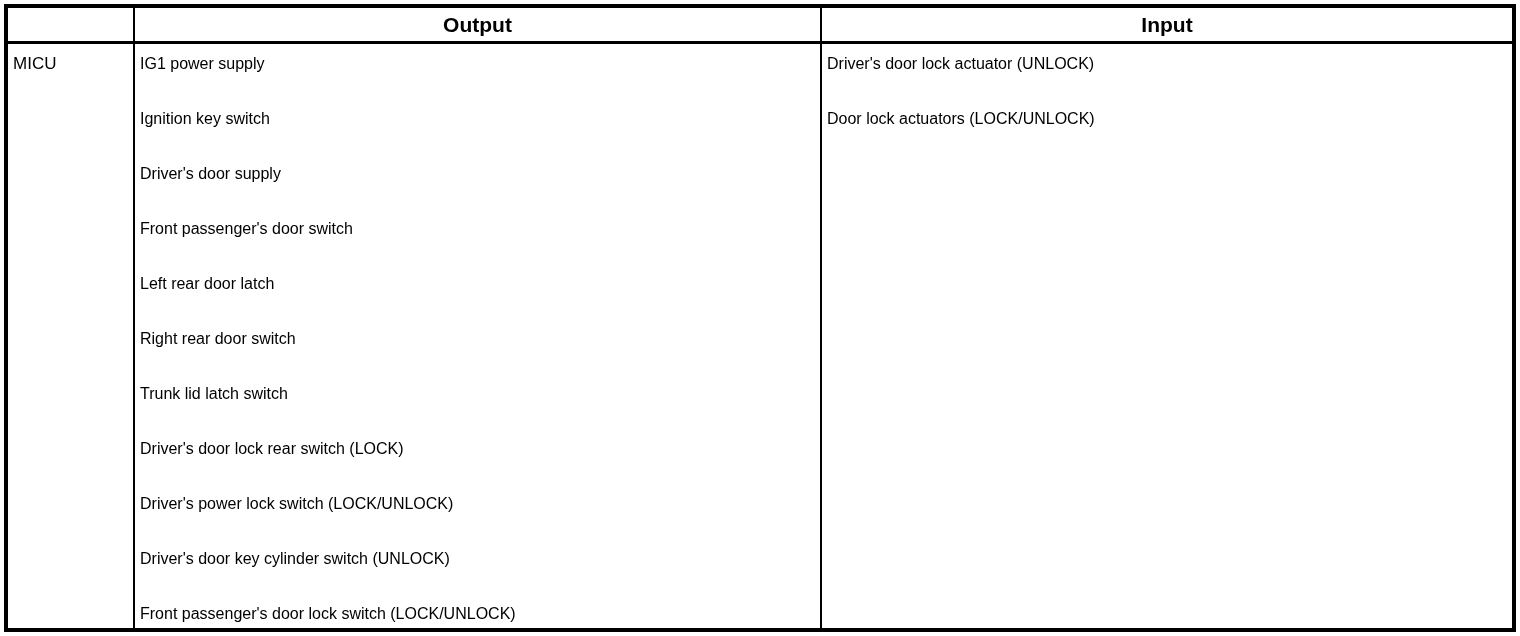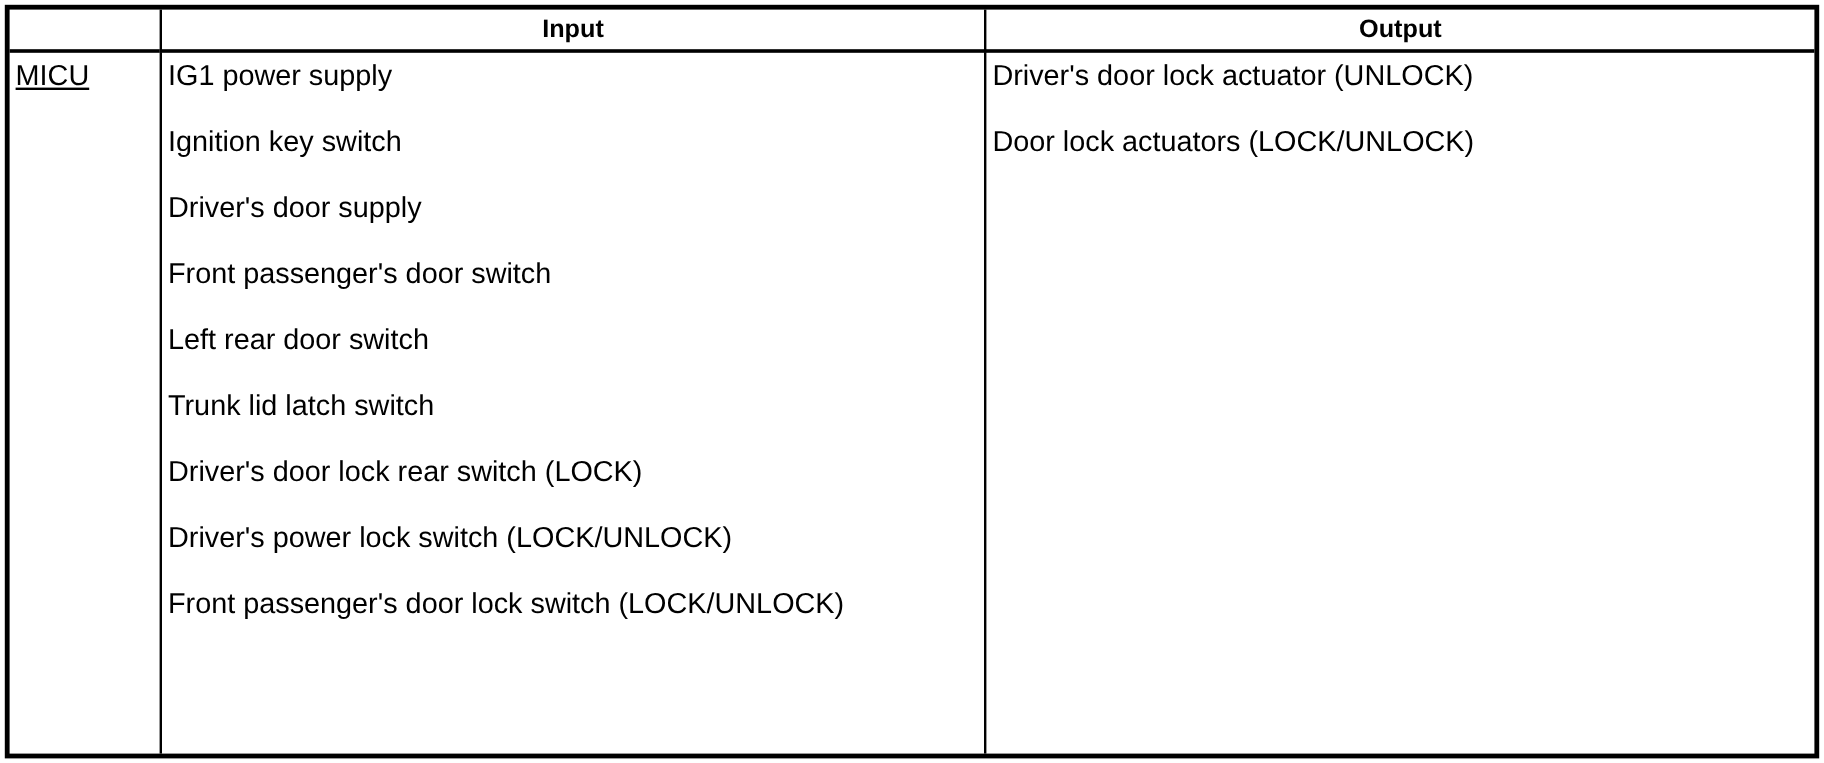--- a/index.html
+++ b/index.html
@@ -39,51 +39,52 @@
   }
   .bcell {
     padding: 8px 4px 0 5px;
     box-sizing: border-box;
     overflow: hidden;
     font-size: 20px;
   }
   .cell-item {
     height: 55px;
     line-height: 23px;
-    font-size: 24px;
+    font-size: 16px;
     white-space: nowrap;
   }
   .device-label {
-    font-size: 24px;
+    font-size: 17px;
     line-height: 23px;
-    text-decoration: underline;
   }
 </style>
 </head>
 <body>
 
 <div class="io-table">
 
   <div class="hcell col1"></div>
+  <div class="hcell col3">Output</div>
   <div class="hcell col2">Input</div>
-  <div class="hcell col3">Output</div>
 
   <div class="bcell col1">
     <div class="device-label">MICU</div>
   </div>
 
   <div class="bcell col2">
       <div class="cell-item">IG1 power supply</div>
       <div class="cell-item">Ignition key switch</div>
       <div class="cell-item">Driver's door supply</div>
       <div class="cell-item">Front passenger's door switch</div>
-      <div class="cell-item">Left rear door switch</div>
+      <div class="cell-item">Left rear door latch</div>
+      <div class="cell-item">Right rear door switch</div>
       <div class="cell-item">Trunk lid latch switch</div>
       <div class="cell-item">Driver's door lock rear switch (LOCK)</div>
       <div class="cell-item">Driver's power lock switch (LOCK/UNLOCK)</div>
+      <div class="cell-item">Driver's door key cylinder switch (UNLOCK)</div>
       <div class="cell-item">Front passenger's door lock switch (LOCK/UNLOCK)</div>
     </div>
 
   <div class="bcell col3">
       <div class="cell-item">Driver's door lock actuator (UNLOCK)</div>
       <div class="cell-item">Door lock actuators (LOCK/UNLOCK)</div>
     </div>
 
 </div>
 

